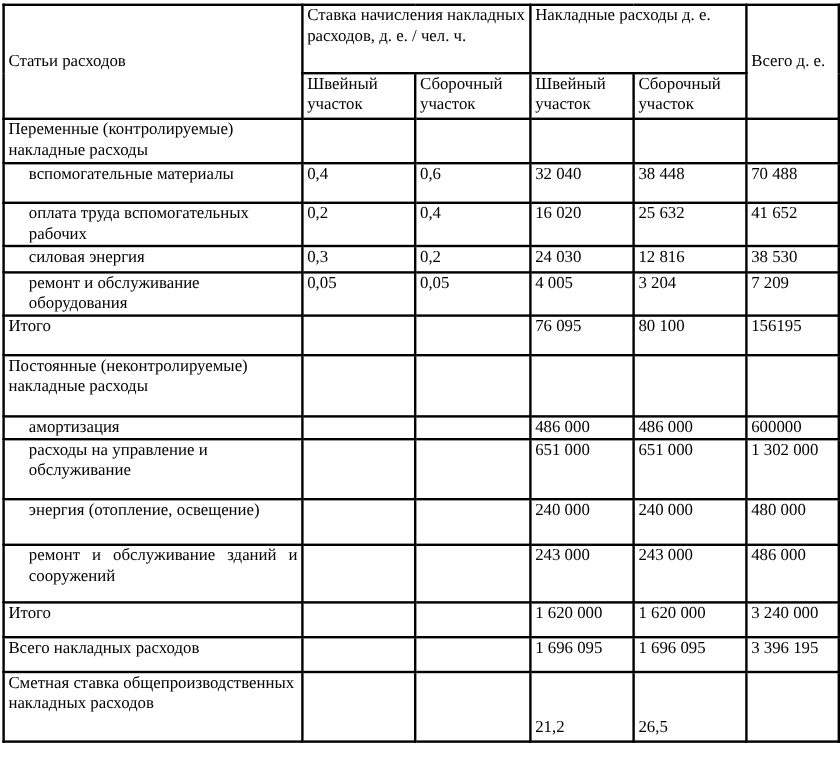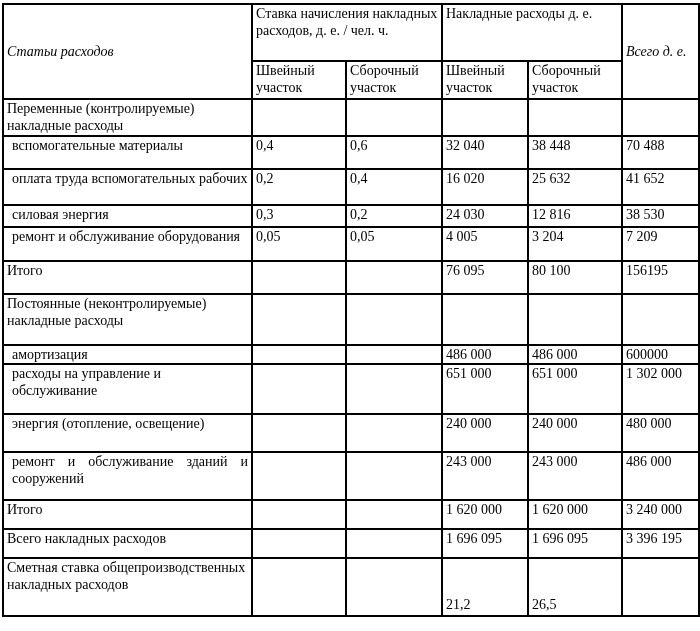--- a/index.html
+++ b/index.html
@@ -1,22 +1,22 @@
 <!DOCTYPE html>
 <html><head>
 <meta charset="utf-8">
 <style>
   html, body { margin:0; padding:0; background:#ffffff; }
   body { width:700px; height:631px; overflow:hidden; font-family:"Liberation Serif", "DejaVu Serif", serif; color:#000; }
   table { position:absolute; left:2px; top:3px; border-collapse:collapse; table-layout:fixed; width:696px; }
   td { border:2px solid #000; font-size:14px; line-height:17px; vertical-align:top; padding:0 3px; }
   .c { text-align:left; }
   .b { font-weight:normal; }
-  .ind { padding-left:8px;border-radius:16px; }
-  .vm { vertical-align:middle;font-style:italic; }
+  .ind { padding-left:20px;border-radius:16px; }
+  .vm { vertical-align:middle; }
   .vb { vertical-align:bottom; padding-bottom:2px; }
 </style>
 </head>
 <body>
 
 <table>
   <colgroup>
     <col style="width:249px">
       <col style="width:94px">
       <col style="width:96px">

